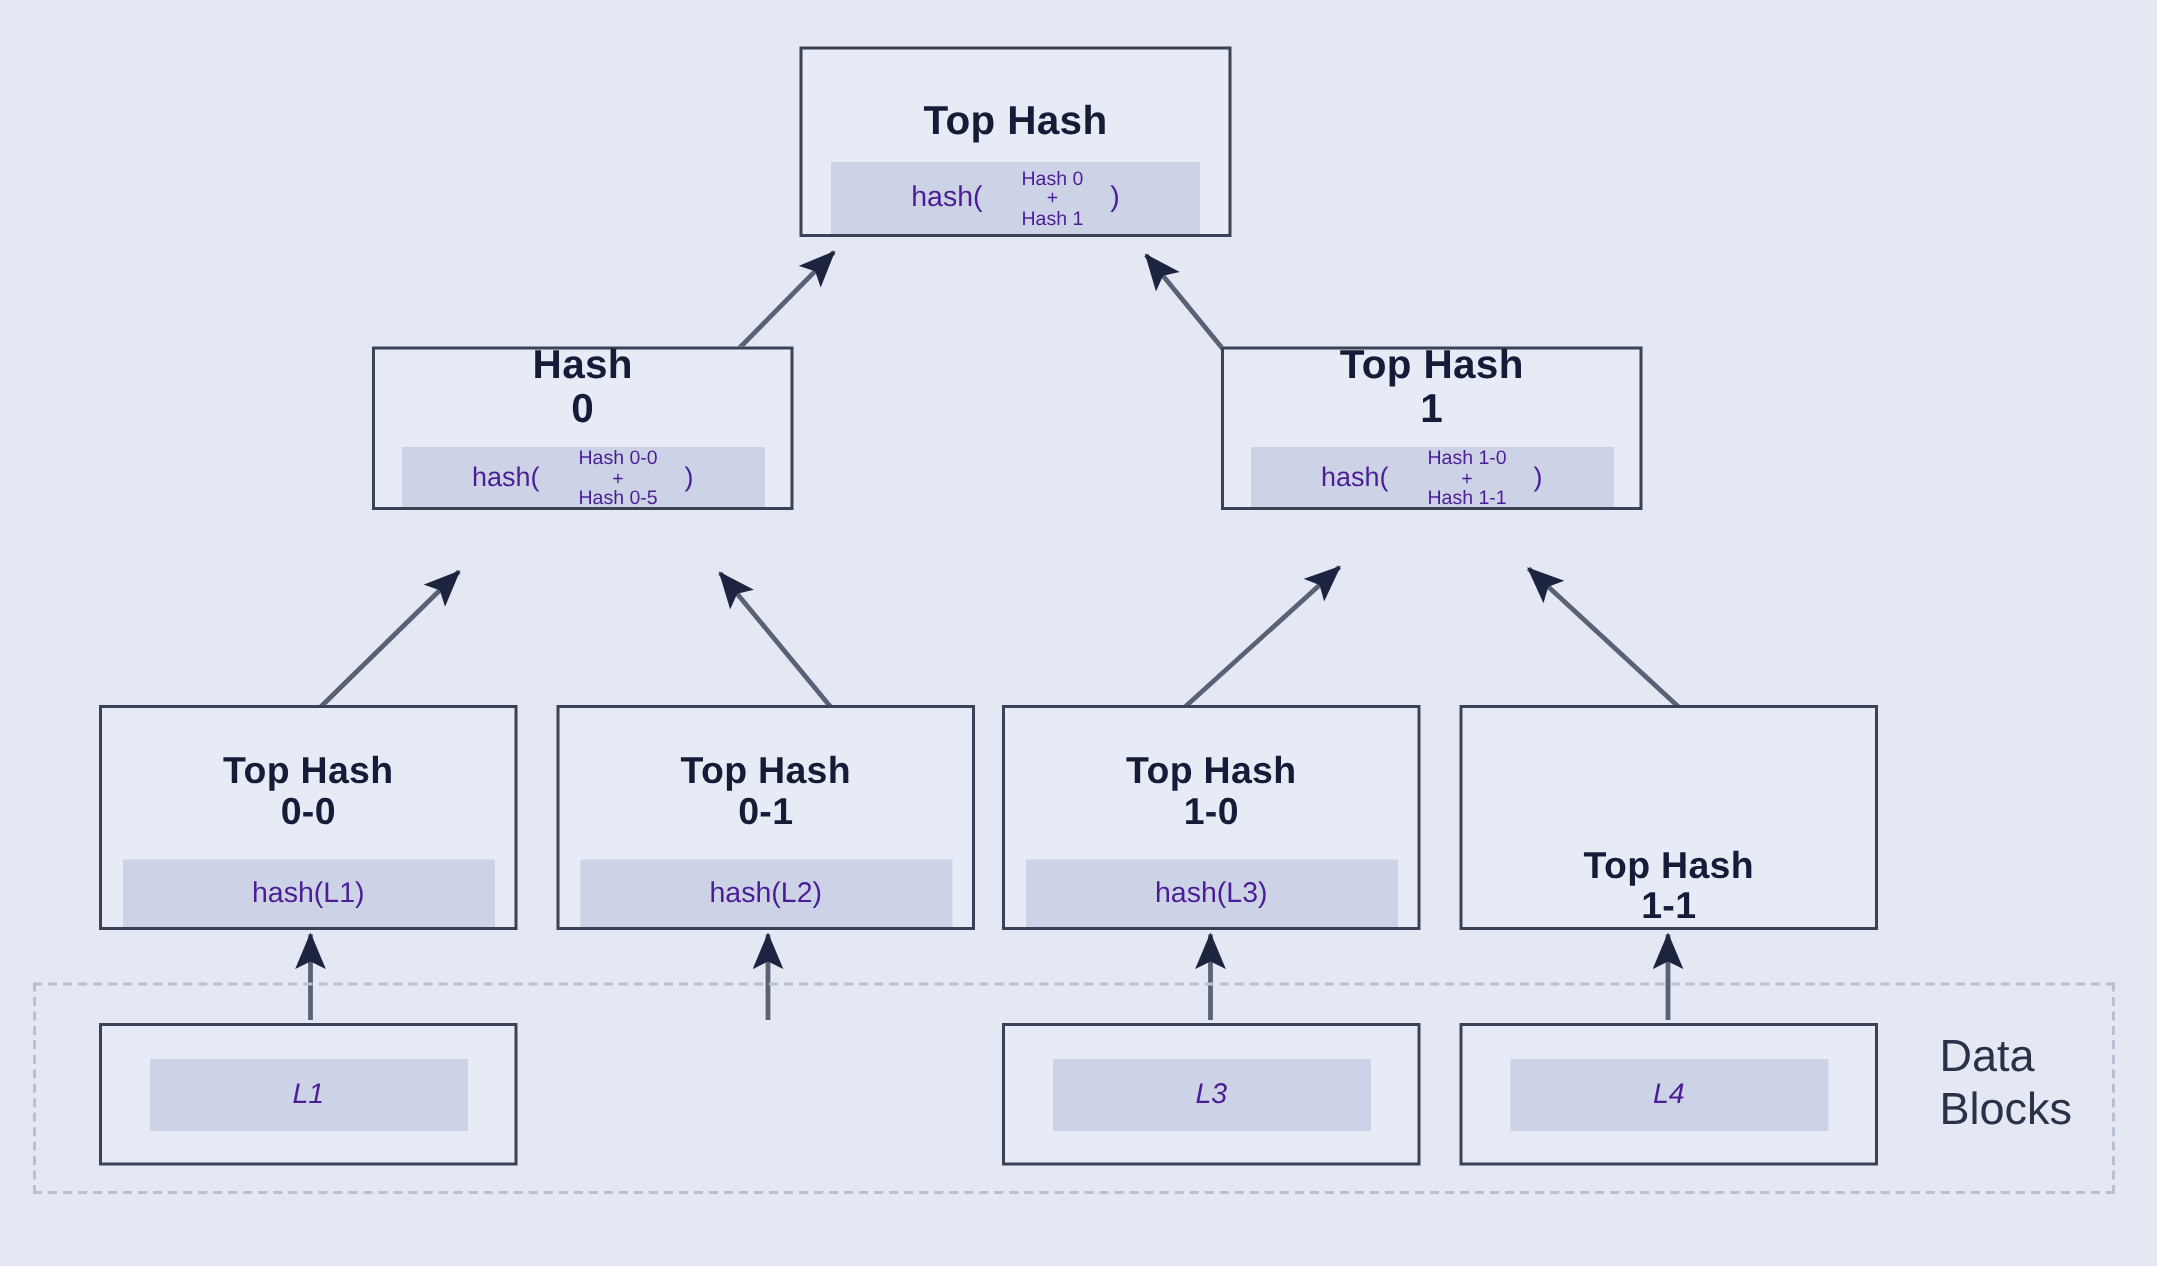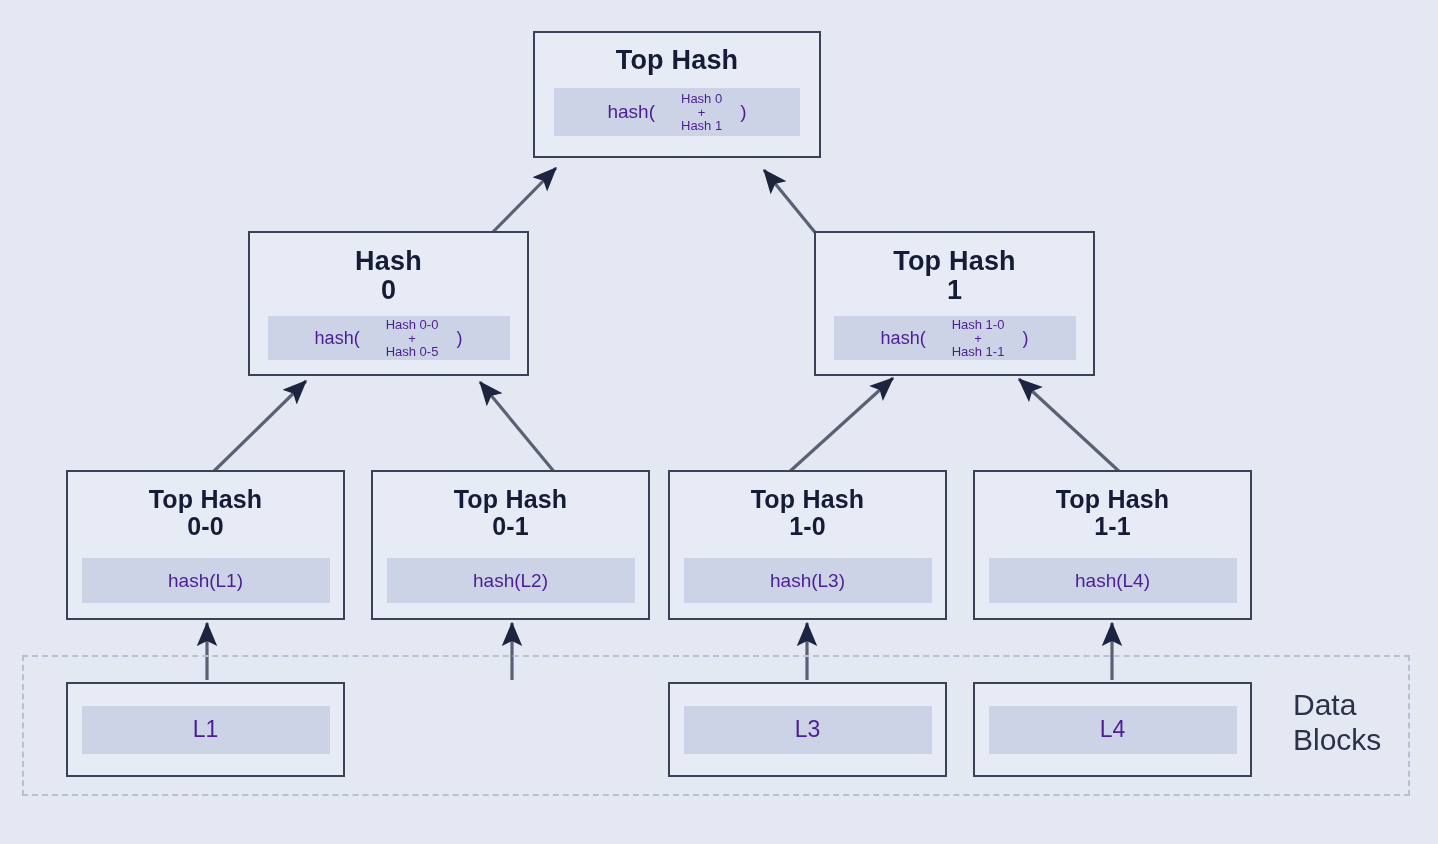--- a/index.html
+++ b/index.html
@@ -24,20 +24,21 @@
   }
   
   .node {
     position: absolute;
     box-sizing: border-box;
     background: #e7ebf5;
     border: 2px solid #3b4257;
     display: flex;
     flex-direction: column;
     align-items: center;
+    justify-content: flex-end;
   }
   .node-title {
     color: #141c38;
     font-weight: bold;
     text-align: center;
     letter-spacing: 0.2px;
     line-height: 1.08;
   }
   .pill {
     background: #ccd3e6;
@@ -55,21 +56,21 @@
   }
   .root .node-title { font-size: 27px; margin-top: 5px; }
   .root .pill {
     width: 246px; height: 48px;
     margin-top: 13px;
     font-size: 19px;
     gap: 0px;
   }
   
   .mid {
-    width: 281px; height: 145px;
+    width: 281px; height: 109px;
     padding: 6px 10px 0 10px;
     top: 231px;
   }
   .mid.left  { left: 248px; }
   .mid.right { left: 814px; }
   .mid .node-title { font-size: 27px; margin-top: 8px; }
   .mid .pill {
     width: 242px; height: 44px;
     margin-top: 11px;
     font-size: 18px;
@@ -86,22 +87,23 @@
     margin-top: 18px;
     font-size: 19px;
   }
   
   .block {
     width: 279px; height: 95px;
     top: 682px;
     justify-content: center;
   }
   .block .pill {
-    width: 248px; height: 48px;
-    font-size: 23px;
+    width: 212px; height: 48px;
+    font-size: 19px;
+    font-style: italic;
   }
   
   .hash-expr {
     display: flex;
     align-items: center;
     justify-content: center;
     width: 100%;
     height: 100%;
   }
   .hash-open  { font-size: 1em; }
@@ -240,21 +242,20 @@
       <div>1-0</div>
     </div>
     <div class="pill">hash(L3)</div>
   </div>
 
   <div class="node leaf" style="left:973px">
     <div class="node-title">
       <div>Top Hash</div>
       <div>1-1</div>
     </div>
-    <div class="pill">hash(L4)</div>
   </div>
 
   <div class="node block" style="left:66px">
     <div class="pill">L1</div>
   </div>
   <div class="node block" style="left:668px">
     <div class="pill">L3</div>
   </div>
   <div class="node block" style="left:973px">
     <div class="pill">L4</div>

